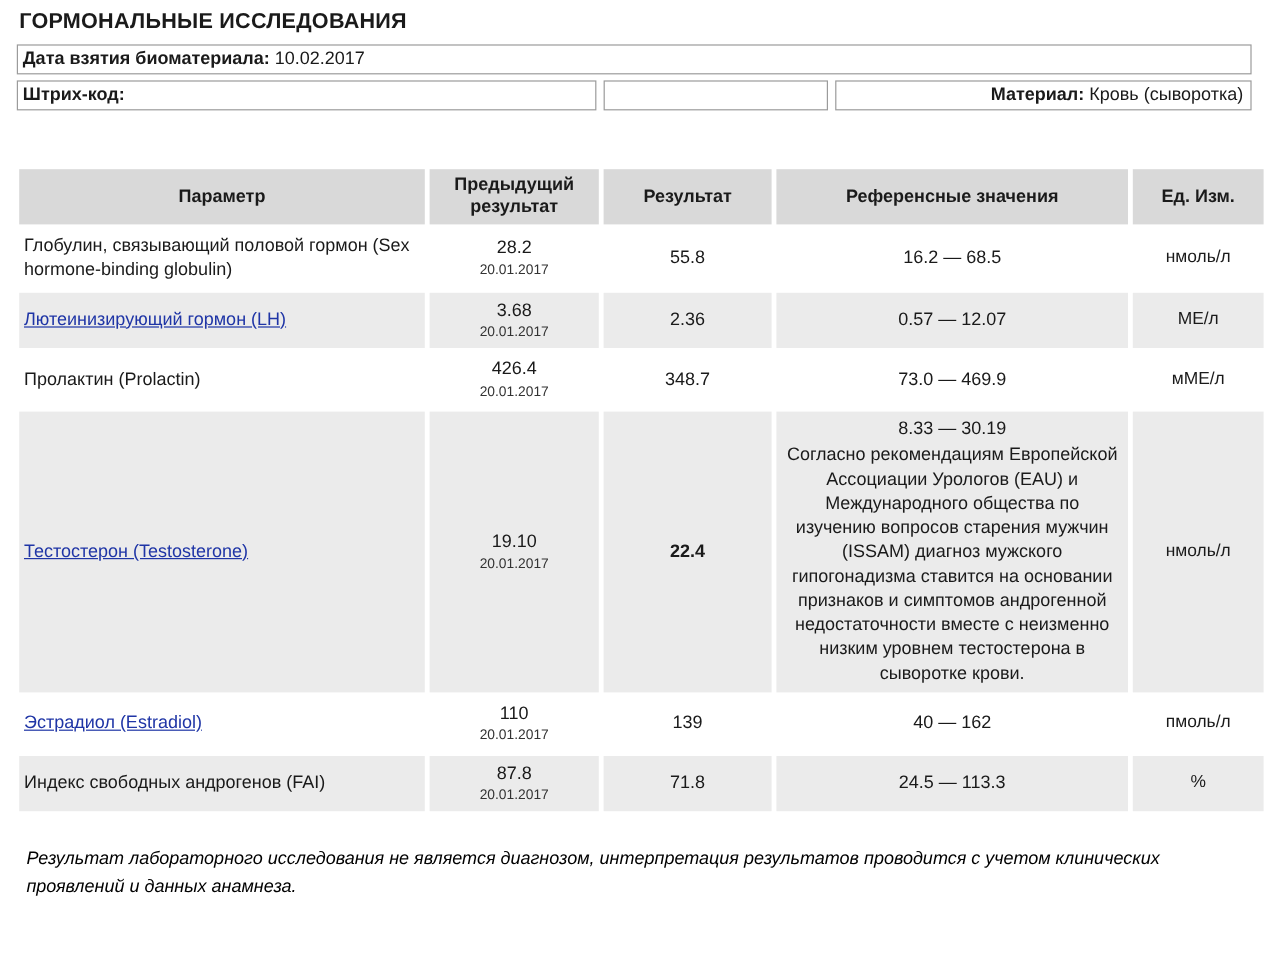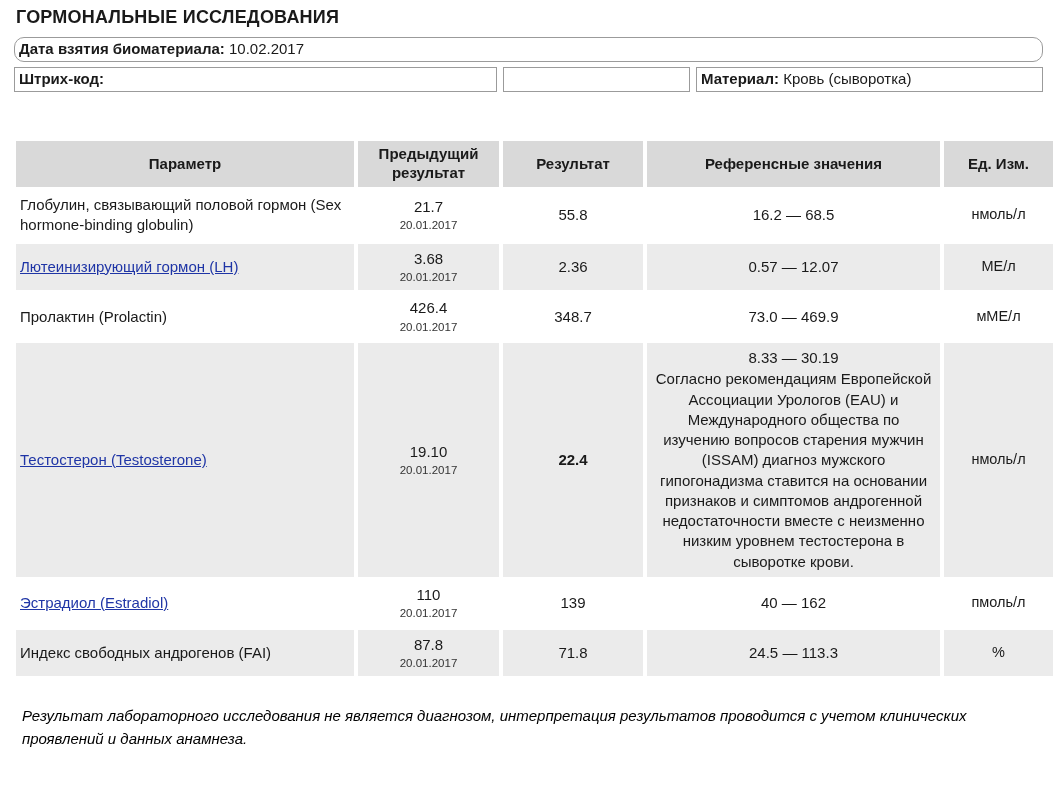--- a/index.html
+++ b/index.html
@@ -27,32 +27,32 @@
     letter-spacing:.2px;
   }
 
   .info-box{
     border:1px solid var(--border);
     padding:2px 6px 3px 4px;
     font-size:15px;
     line-height:18px;
     background:#fff;
   }
-  .date-box{width:100%;margin-bottom:5px;border-radius:10px;}
+  .date-box{width:100%;margin-bottom:5px;}
   .label-bold{font-weight:700;}
 
   .barcode-row{
     display:flex;
     align-items:stretch;
     gap:6px;
     border-radius:7px;
   }
   .barcode-label-box{width:483px;}
   .barcode-input-box{width:187px;}
-  .material-box{flex:1;}
+  .material-box{flex:1;text-align:right;}
 
   table.results{
     margin-top:46px;
     border-collapse:separate;
     border-spacing:4px 3px;
     margin-left:-2px;
     table-layout:fixed;
     width:1041px;
   }
   th{
@@ -134,21 +134,21 @@
           <th>Предыдущий результат</th>
           <th>Результат</th>
           <th>Референсные значения</th>
           <th>Ед. Изм.</th>
         </tr>
     </thead>
     <tbody>
         <tr>
       <td class="param-cell">Глобулин, связывающий половой гормон (Sex hormone-binding globulin)</td>
       <td class="prev-cell">
-        <span class="prev-value">21.7</span>
+        <span class="prev-value">28.2</span>
         <span class="prev-date">20.01.2017</span>
       </td>
       <td class="result-cell">55.8</td>
       <td class="ref-cell">
         <span class="ref-range">16.2 — 68.5</span>
 
       </td>
       <td class="unit-cell">нмоль/л</td>
     </tr>
         <tr class="shaded">

